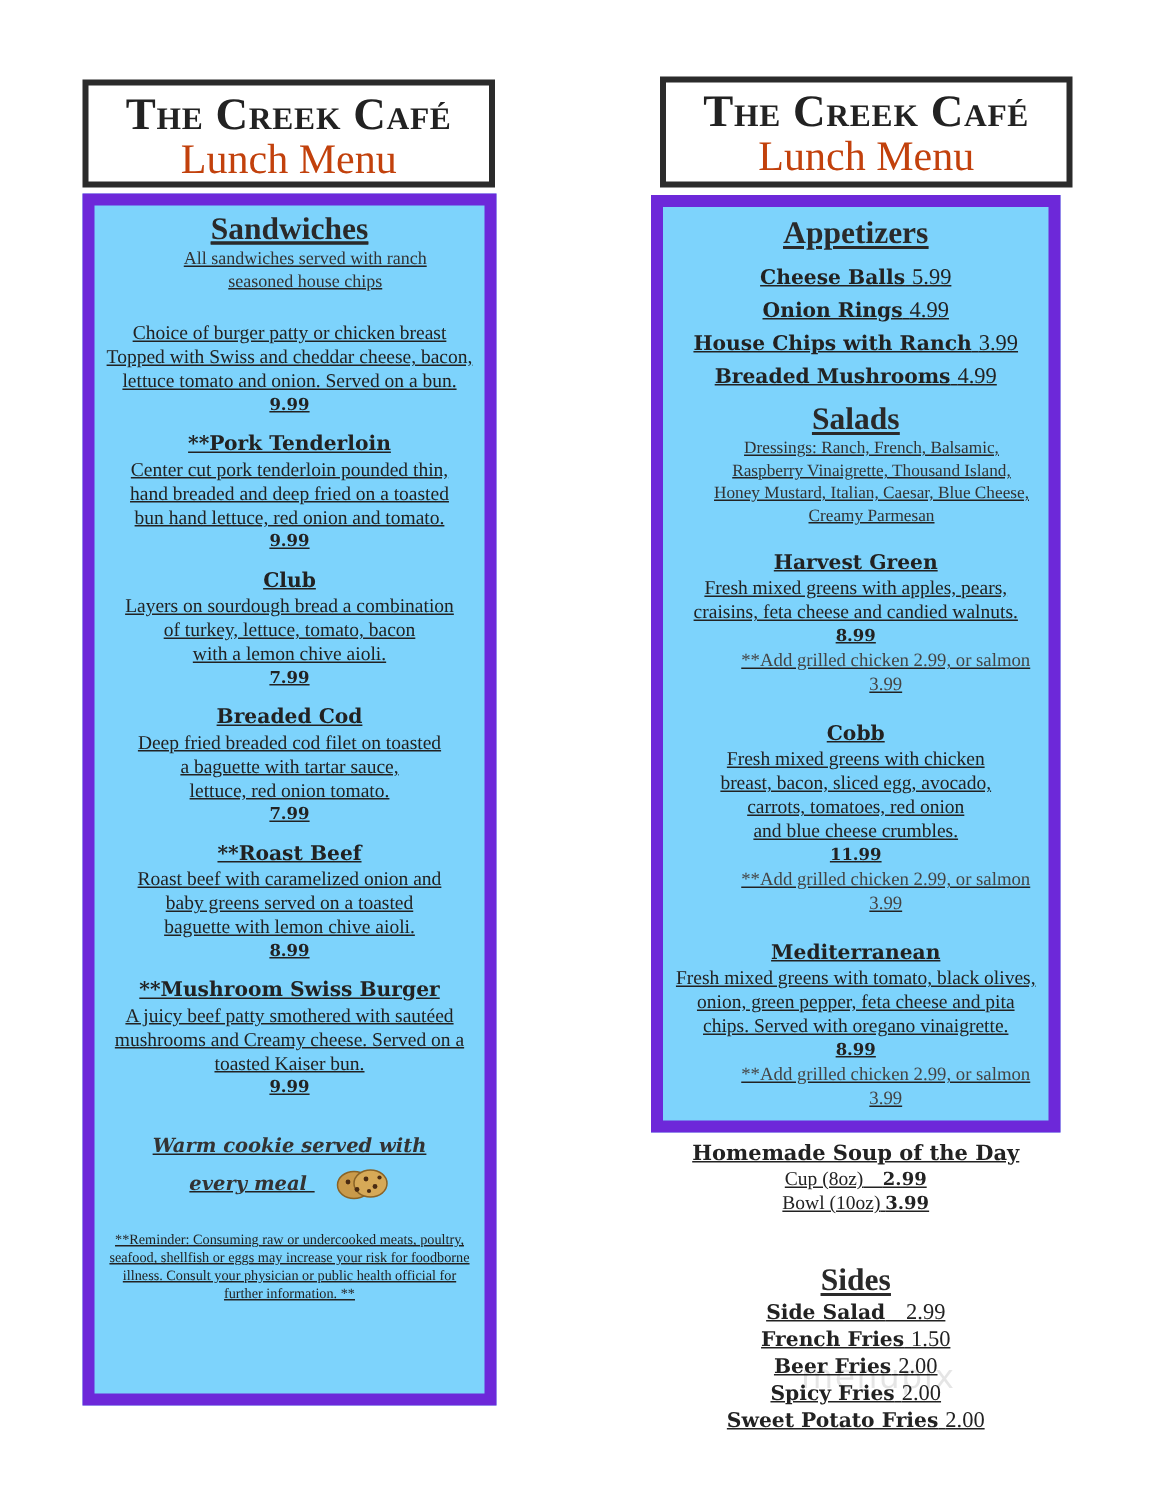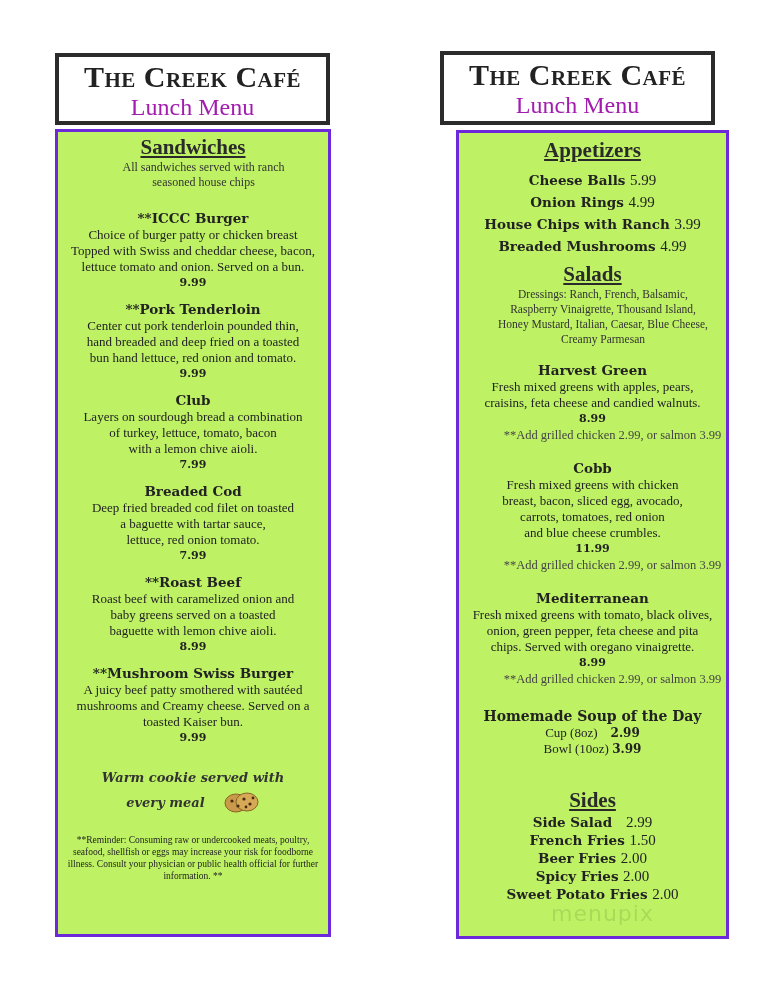--- a/index.html
+++ b/index.html
@@ -1,21 +1,21 @@
 <!DOCTYPE html>
 <html><head>
 <meta charset="utf-8">
 <style>
   html, body { margin: 0; padding: 0; background: #ffffff; }
   body { width: 768px; height: 994px; position: relative; overflow: hidden;
          font-family: "DejaVu Serif", "Liberation Serif", serif; color: #222; }
   .title-box { position: absolute; border: 4px solid #2b2b2b; background: #fff; text-align: center; box-sizing: border-box; }
   .title-box .cafe { font-family: "Liberation Serif", serif; font-weight: bold; font-variant: small-caps; font-size: 30px; line-height: 32px; margin-top: 4px; color: #222; letter-spacing: 0.5px; }
-  .title-box .sub { font-family: "Liberation Serif", serif; font-size: 24px; line-height: 28px; color: #a21caf; }
-  .panel { position: absolute; border: 3px solid #6d28d9; background: #bef264; box-sizing: border-box; text-align: center; }
+  .title-box .sub { font-family: "Liberation Serif", serif; font-size: 28px; line-height: 28px; color: #c2410c; }
+  .panel { position: absolute; border: 8px solid #6d28d9; background: #7dd3fc; box-sizing: border-box; text-align: center; text-decoration: underline; }
   .section-title { font-family: "Liberation Serif", serif; font-weight: bold; font-size: 21px; text-decoration: underline; color: #2a2a2a; line-height: 26px; }
   .note { font-family: "Liberation Serif", serif; font-size: 12px; line-height: 15px; color: #333; padding-left: 21px; }
   .item-name { font-family: "DejaVu Serif", serif; font-weight: bold; font-size: 13.5px; line-height: 18px; color: #222; }
   .item-desc { font-family: "Liberation Serif", serif; font-size: 13px; line-height: 16px; color: #222; }
   .item-price { font-family: "DejaVu Serif", serif; font-weight: bold; font-size: 11px; line-height: 16px; color: #222; }
   .addon { font-family: "Liberation Serif", serif; font-size: 12.5px; line-height: 16px; color: #444; padding-left: 40px; }
   .item { margin-top: 9px; }
   .app-line { font-size: 14.5px; line-height: 22px; }
   .app-line .n { font-family: "DejaVu Serif", serif; font-weight: bold; font-size: 13.5px; color: #222; }
   .app-line .p { font-family: "Liberation Serif", serif; font-size: 15px; color: #222; }
@@ -36,21 +36,20 @@
 <div class="panel" style="left:55px; top:129px; width:276px; height:808px; padding-top:2px;">
   <div class="section-title">Sandwiches</div>
   <div class="note">
     <div>All sandwiches served with ranch</div>
     <div>seasoned house chips</div>
   </div>
 
   <div style="height:10px"></div>
 
   <div class="item">
-    <div class="item-name">**ICCC Burger</div>
     <div class="item-desc">
       <div>Choice of burger patty or chicken breast</div>
       <div>Topped with Swiss and cheddar cheese, bacon,</div>
       <div>lettuce tomato and onion.  Served on a bun.</div>
     </div>
     <div class="item-price">9.99</div>
   </div>
 
   <div class="item">
     <div class="item-name">**Pork Tenderloin</div>
@@ -121,21 +120,21 @@
   </div>
   <div style="height:16px"></div>
   <div class="reminder">**Reminder: Consuming raw or undercooked meats, poultry, seafood, shellfish or eggs may increase your risk for foodborne illness. Consult your physician or public health official for further information. **</div>
 </div>
 
 <div class="title-box" style="left:440px; top:51px; width:275px; height:74px;">
   <div class="cafe">The Creek Café</div>
   <div class="sub">Lunch Menu</div>
 </div>
 
-<div class="panel" style="left:456px; top:130px; width:273px; height:809px; padding-top:4px;">
+<div class="panel" style="left:434px; top:130px; width:273px; height:625px; padding-top:4px;">
   <div class="section-title">Appetizers</div>
   <div style="height:6px"></div>
   <div class="app-line"><span class="n">Cheese Balls</span> <span class="p">5.99</span></div>
   <div class="app-line"><span class="n">Onion Rings</span> <span class="p">4.99</span></div>
   <div class="app-line"><span class="n">House Chips with Ranch</span> <span class="p">3.99</span></div>
   <div class="app-line"><span class="n">Breaded Mushrooms</span> <span class="p">4.99</span></div>
 
   <div style="height:4px"></div>
   <div class="section-title">Salads</div>
   <div class="note" style="font-size:11.5px; line-height:15px;">

